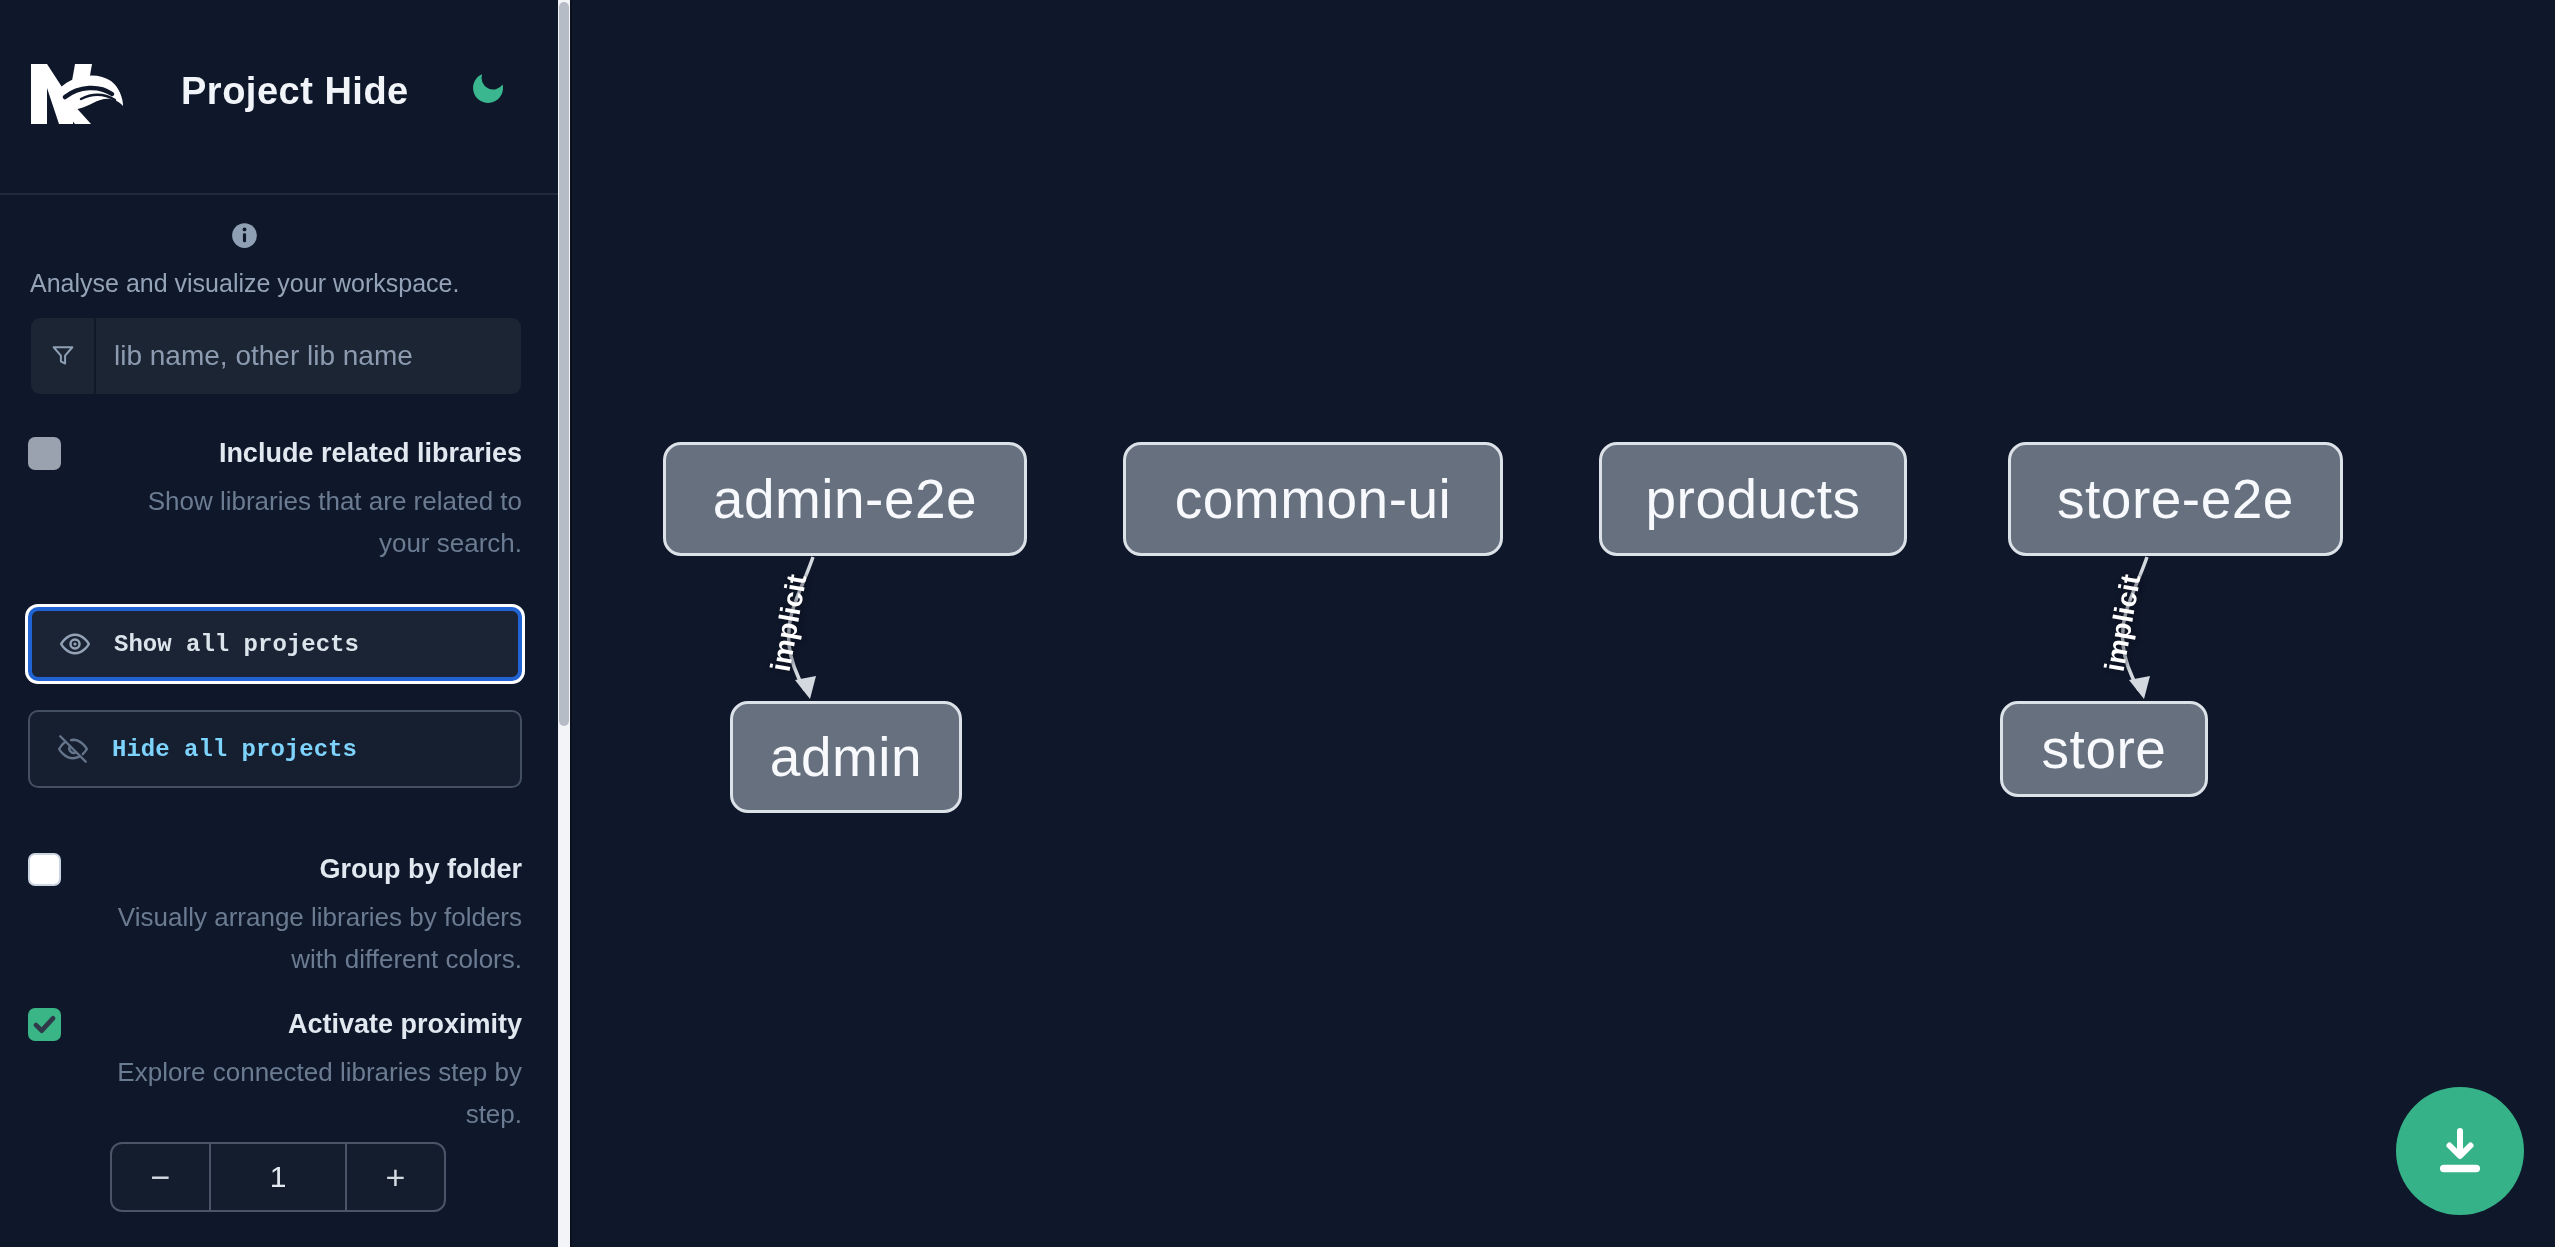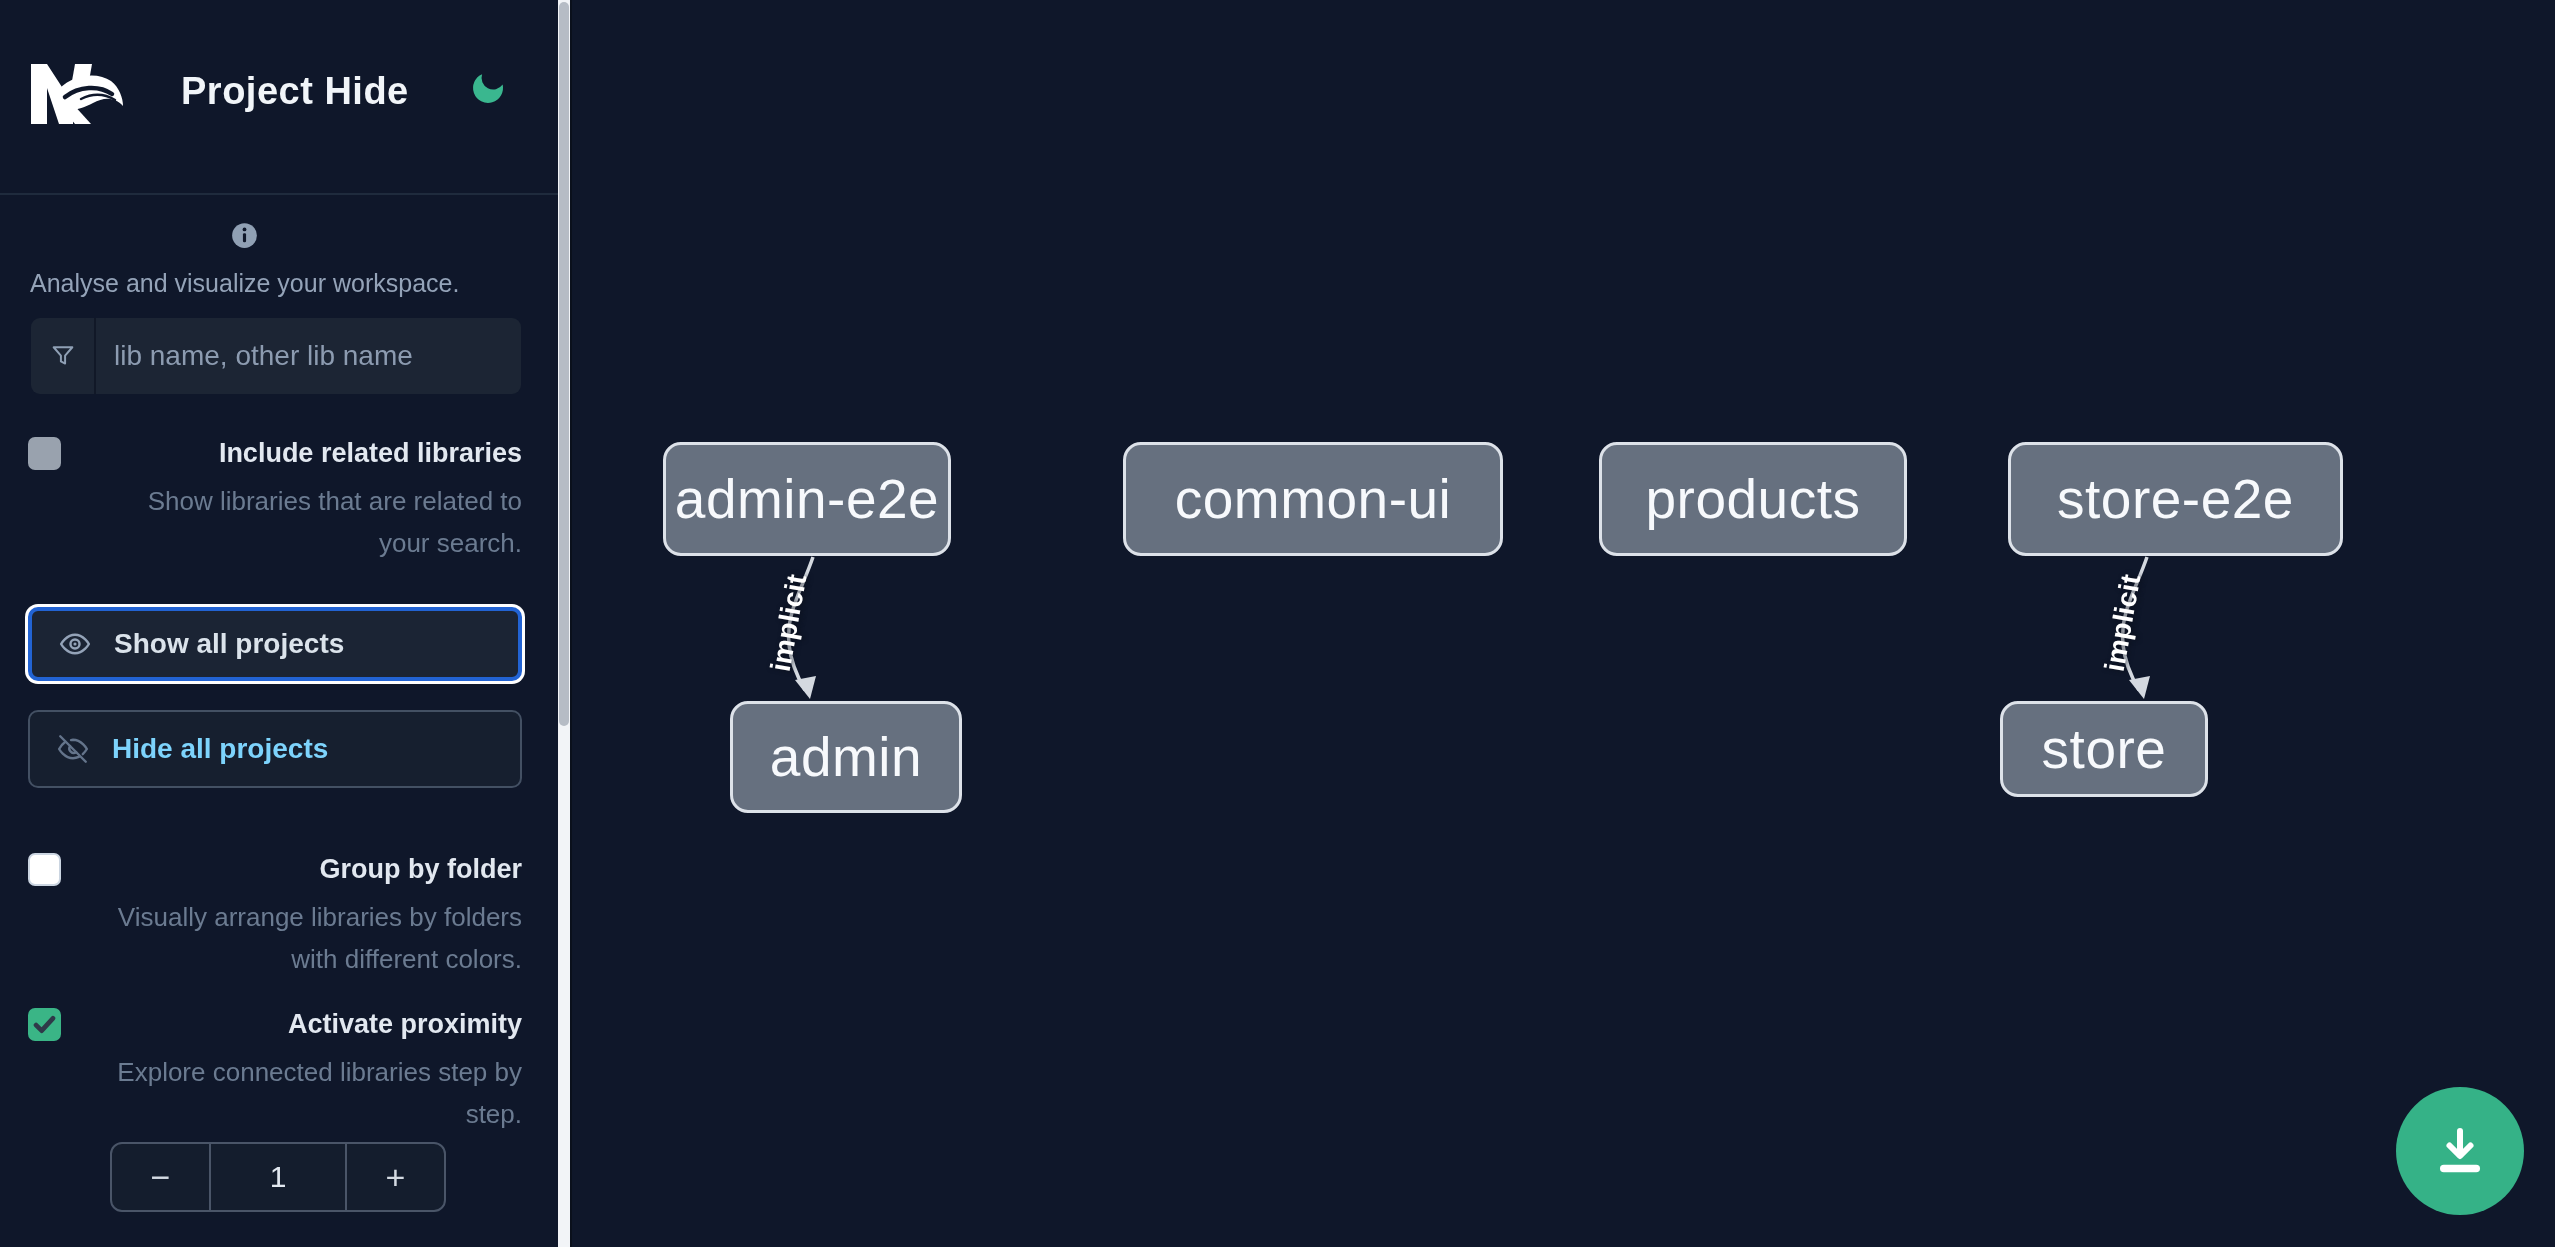--- a/index.html
+++ b/index.html
@@ -27,21 +27,21 @@
   .check-box{position:absolute;left:0;top:0;width:33px;height:33px;border-radius:7px;cursor:pointer;}
   .cb-disabled{background:#99a2ae;}
   .cb-unchecked{background:#ffffff;border:2px solid #cbd5e1;box-sizing:border-box;}
   .cb-checked{background:#3ab586;display:flex;align-items:center;justify-content:center;}
   .check-label{display:block;margin-left:56px;font-size:27px;font-weight:700;color:#e2e8f0;line-height:33px;cursor:pointer;}
   .check-desc{display:block;margin-left:88px;margin-top:10px;font-size:26px;line-height:42px;color:#6b7b91;max-width:432px;}
   
   .sb-btn{position:absolute;left:28px;width:494px;display:flex;align-items:center;gap:22px;border-radius:10px;box-sizing:border-box;cursor:pointer;background:#161f2f;padding:0 0 0 26px;}
   .btn-show{top:607px;height:74px;background:#1b2434;border:4px solid #2263d3;box-shadow:0 0 0 3px #ffffff;}
   .btn-hide{top:710px;height:78px;border:2px solid #435063;}
-  .btn-label{font-size:28px;font-weight:700;color:#dbe3eb;}
+  .btn-label{font-size:24px;font-weight:700;color:#dbe3eb;font-family:Liberation Mono, monospace;}
   .btn-hide .btn-label{color:#7dd3fc;}
   
   .stepper{position:absolute;left:110px;top:1142px;width:336px;height:70px;border:2px solid #4a5568;border-radius:12px;display:flex;box-sizing:border-box;overflow:hidden;background:#141d2d;}
   .step-btn{width:97px;flex:none;display:flex;align-items:center;justify-content:center;font-size:34px;color:#d4dae2;cursor:pointer;background:transparent;border:none;font-family:"Liberation Sans",sans-serif;}
   .step-value{flex:1;display:flex;align-items:center;justify-content:center;font-size:30px;color:#e2e8f0;border-left:2px solid #4a5568;border-right:2px solid #4a5568;}
   
   .sb-scroll-track{position:absolute;left:558px;top:0;width:12px;height:1247px;background:#f2f4f7;}
   .sb-scroll-thumb{position:absolute;left:559px;top:2px;width:10px;height:724px;background:#b6bcc5;border-radius:5px;cursor:grab;}
   
   .canvas{position:absolute;left:570px;top:0;width:1985px;height:1247px;background:#0f172a;border-left:2px solid #0a101c;}
@@ -156,21 +156,21 @@
   <g stroke="#d4d9e0" stroke-width="3.5" fill="none">
     <path d="M813 557 C801 592 786 612 789 645 C791 664 798 678 805 690"></path>
     <path d="M2147 557 C2135 592 2120 612 2123 645 C2125 664 2132 678 2139 690"></path>
   </g>
   <g fill="#d4d9e0">
     <polygon points="810,699 795,680 816,676"></polygon>
     <polygon points="2144,699 2129,680 2150,676"></polygon>
   </g>
 </svg>
 
-<div class="graph-node" style="left:663px;top:442px;width:288px;height:114px">admin-e2e</div>
+<div class="graph-node" style="left:663px;top:442px;width:364px;height:114px">admin-e2e</div>
 <div class="graph-node" style="left:1123px;top:442px;width:380px;height:114px">common-ui</div>
 <div class="graph-node" style="left:1599px;top:442px;width:308px;height:114px">products</div>
 <div class="graph-node" style="left:2008px;top:442px;width:335px;height:114px">store-e2e</div>
 <div class="graph-node" style="left:730px;top:701px;width:232px;height:112px">admin</div>
 <div class="graph-node" style="left:2000px;top:701px;width:208px;height:96px">store</div>
 
 <div class="edge-label" style="left:714px;top:606px">implicit</div>
 <div class="edge-label" style="left:2048px;top:606px">implicit</div>
 
 <button class="fab">

